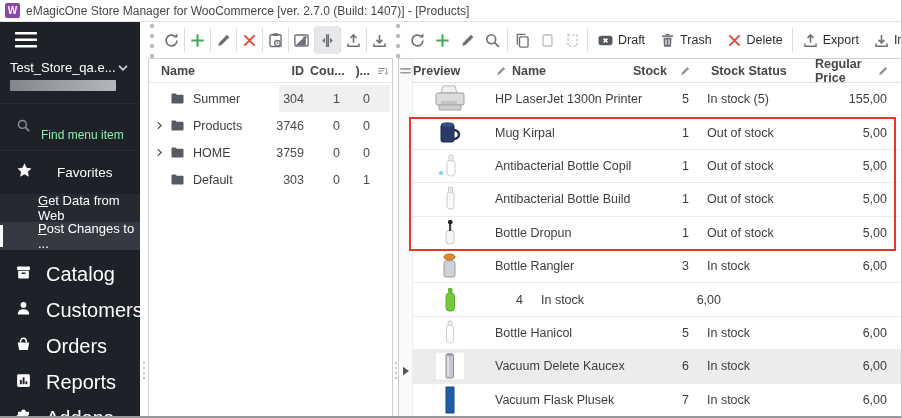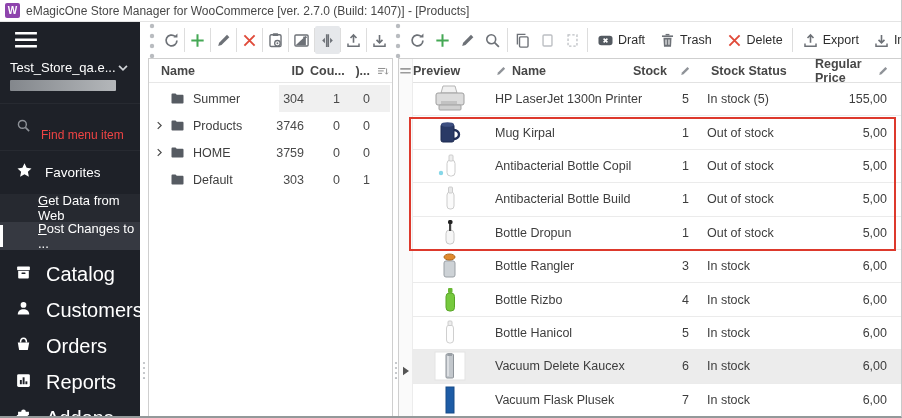--- a/index.html
+++ b/index.html
@@ -22,22 +22,22 @@
   .hamburger { margin:9px 0 0 14px; width:24px; height:18px; cursor:pointer; }
   .store-row { display:flex; align-items:center; margin:11px 10px 0 10px; cursor:pointer; }
   .store-name { font-size:13px; color:#fff; flex:1; white-space:nowrap; overflow:hidden; }
   .store-chev { width:14px; height:14px; color:#cfd2d6; }
   .store-chev svg { width:14px; height:14px; }
   .redacted { margin:5px 0 0 10px; width:106px; height:11px;
     background:linear-gradient(90deg,#83878c,#b4b7ba); border-radius:1px; }
   .search-row { display:flex; align-items:center; gap:10px; margin-top:12px;
     padding:8px 0 8px 16px; border-top:1px solid #272a31; border-bottom:1px solid #272a31; cursor:text; }
   .search-row svg { width:15px; height:15px; color:#8d9197; }
-  .search-ph { font-size:12px; color:#ef4444;margin-top:16px; }
-  .fav-row { display:flex; align-items:center; gap:12px; padding:11px 0 11px 16px; cursor:pointer; }
+  .search-ph { font-size:12px; color:#86efac;margin-top:16px; }
+  .fav-row { display:flex; align-items:center; gap:24px; padding:11px 0 11px 16px; cursor:pointer; }
   .fav-row svg { width:17px; height:17px; }
   .fav-label { font-size:13.5px; color:#fff; }
   .sub-item { display:flex; align-items:center; height:28px; padding-left:38px;
     font-size:13px; color:#fff; background:#262930; cursor:pointer; position:relative; }
   .sub-item.active { background:#363941;justify-content:flex-end; }
   .sub-item.active::before { content:""; position:absolute; left:0; top:3px; bottom:3px;
     width:3px; background:#fff; }
   .menu-list { margin-top:6px; }
   .menu-item { display:flex; align-items:center; gap:14px; height:36px; padding-left:15px; cursor:pointer; }
   .menu-item svg { width:17px; height:17px; flex:0 0 auto; }
@@ -595,21 +595,20 @@
           <div class="pr-status">In stock</div>
           <div class="pr-price">6,00</div>
         </div>
         <div class="prod-row">
           <div class="pr-preview">
             <svg viewBox="0 0 44 30">
               <rect x="18" y="8" width="8.5" height="18" rx="3.5" fill="#76c93e" stroke="#58a527"></rect>
               <rect x="20" y="3" width="4.5" height="5" rx="1" fill="#69b834"></rect>
             </svg>
           </div>
-          <div class="pr-name">Bottle Rizbo</div>
           <div class="pr-stock">4</div>
           <div class="pr-status">In stock</div>
           <div class="pr-price">6,00</div>
         </div>
         <div class="prod-row">
           <div class="pr-preview">
             <svg viewBox="0 0 44 30">
               <rect x="18.5" y="7" width="7" height="18" rx="3" fill="#fdfdfd" stroke="#cfcfcf"></rect>
               <rect x="20" y="3" width="4" height="4.5" rx="1" fill="#ececec" stroke="#cccccc"></rect>
             </svg>

